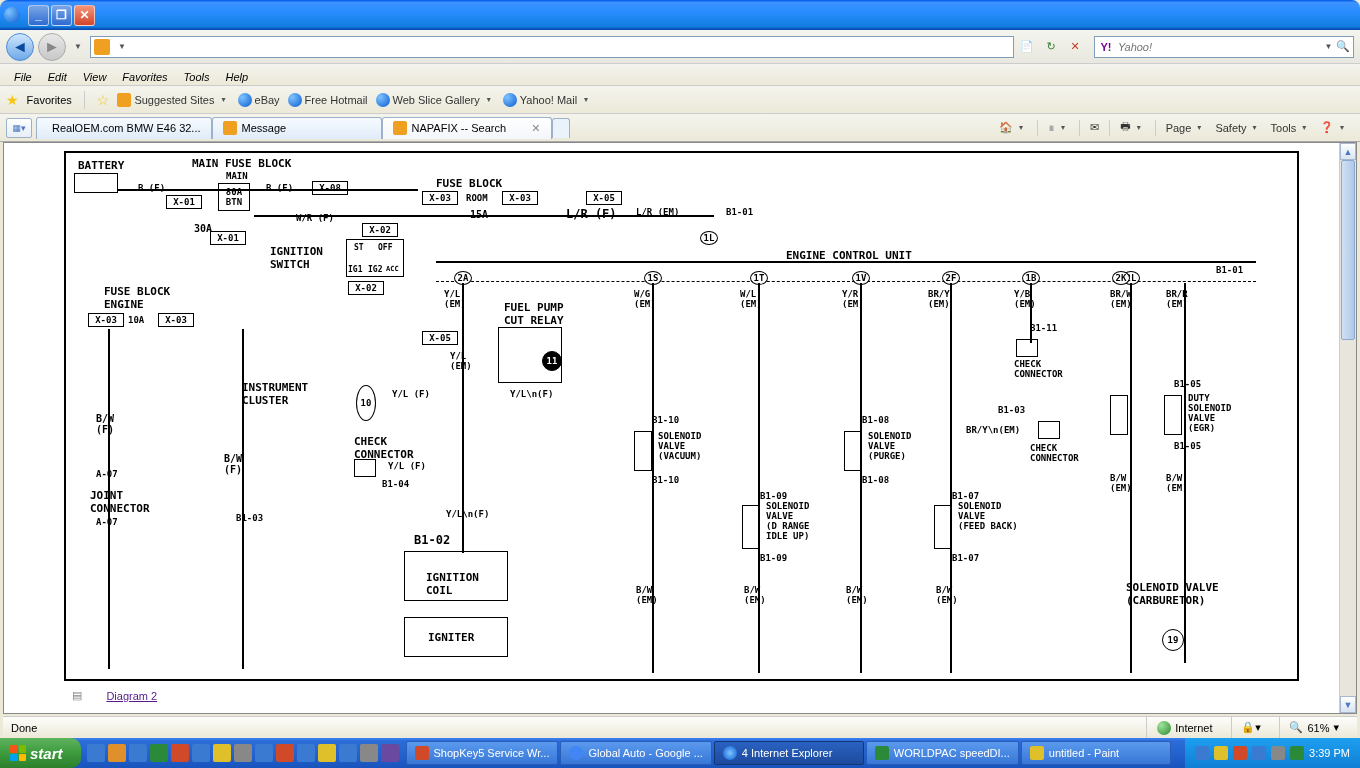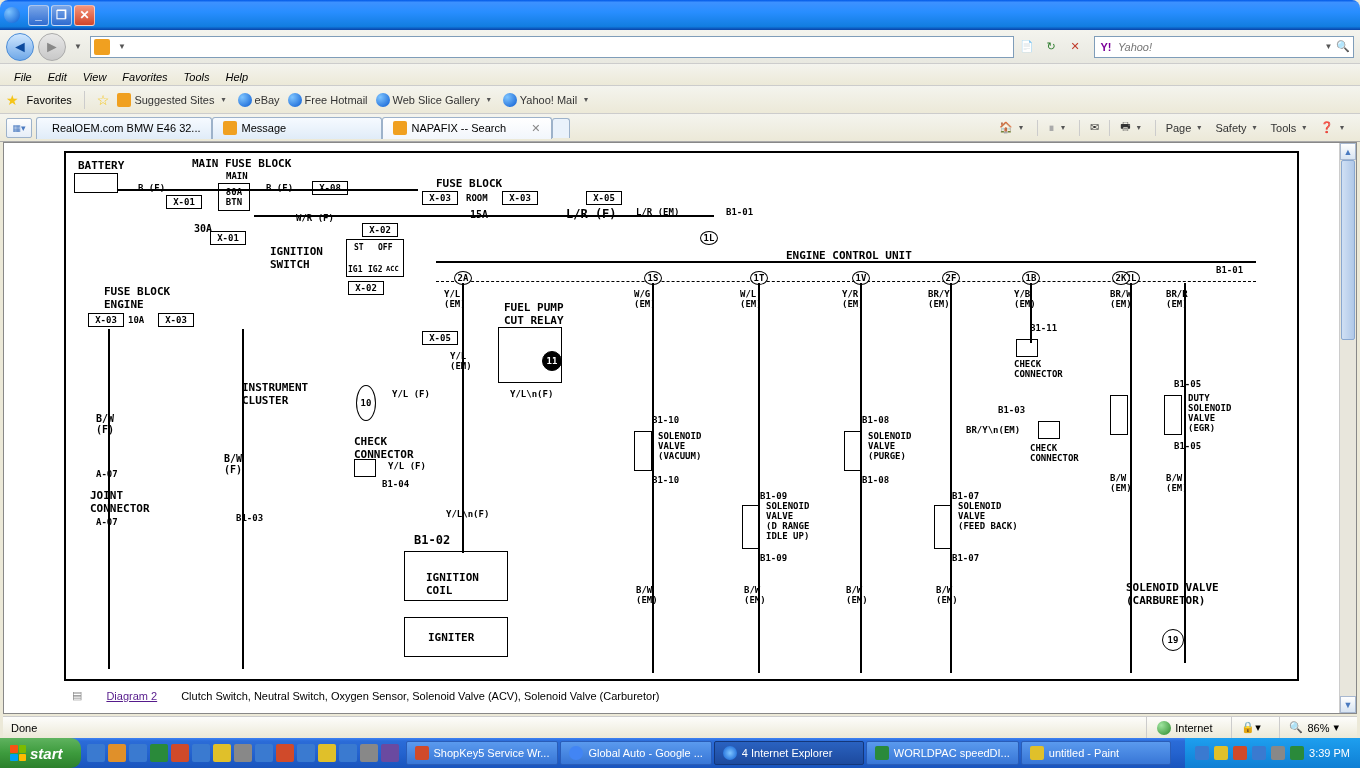--- a/index.html
+++ b/index.html
@@ -409,40 +409,39 @@
       <div class="vline" style="top:130px;left:1064px;height:390px"></div>
       <div class="vline" style="top:130px;left:1118px;height:380px"></div>
 
       <div class="hline" style="top:36px;left:52px;width:300px"></div>
       <div class="hline" style="top:62px;left:188px;width:460px"></div>
     </div>
 
     <div class="diagram-link-row">
       <span class="doc-icon">▤</span>
       <a href="#">Diagram 2</a>
-      <span>Clutch Switch, Neutral Switch, Oxygen Sensor, Solenoid Valve (ACV), Solenoid Valve (Carburetor)</span>
     </div>
   </div>
 
   <div class="vscroll">
     <div class="arrow">▲</div>
     <div class="thumb"></div>
     <div class="arrow" style="position:absolute;bottom:0;left:0;right:0">▼</div>
   </div>
 </div>
 
 <div class="statusbar">
   <span>Done</span>
   <div style="flex:1"></div>
   <div class="section">
       <div class="globe"></div>
       <span>Internet</span>
     </div>
   <div class="section">🔒▾</div>
-  <div class="section">🔍 <span>86%</span> ▾</div>
+  <div class="section">🔍 <span>61%</span> ▾</div>
 </div>
 
 <div class="taskbar">
   <div class="start">
     <div class="winlogo">
       <div style="background:#f65314"></div>
         <div style="background:#7cbb00"></div>
       <div style="background:#00a1f1"></div>
         <div style="background:#ffbb00"></div>
     </div>

